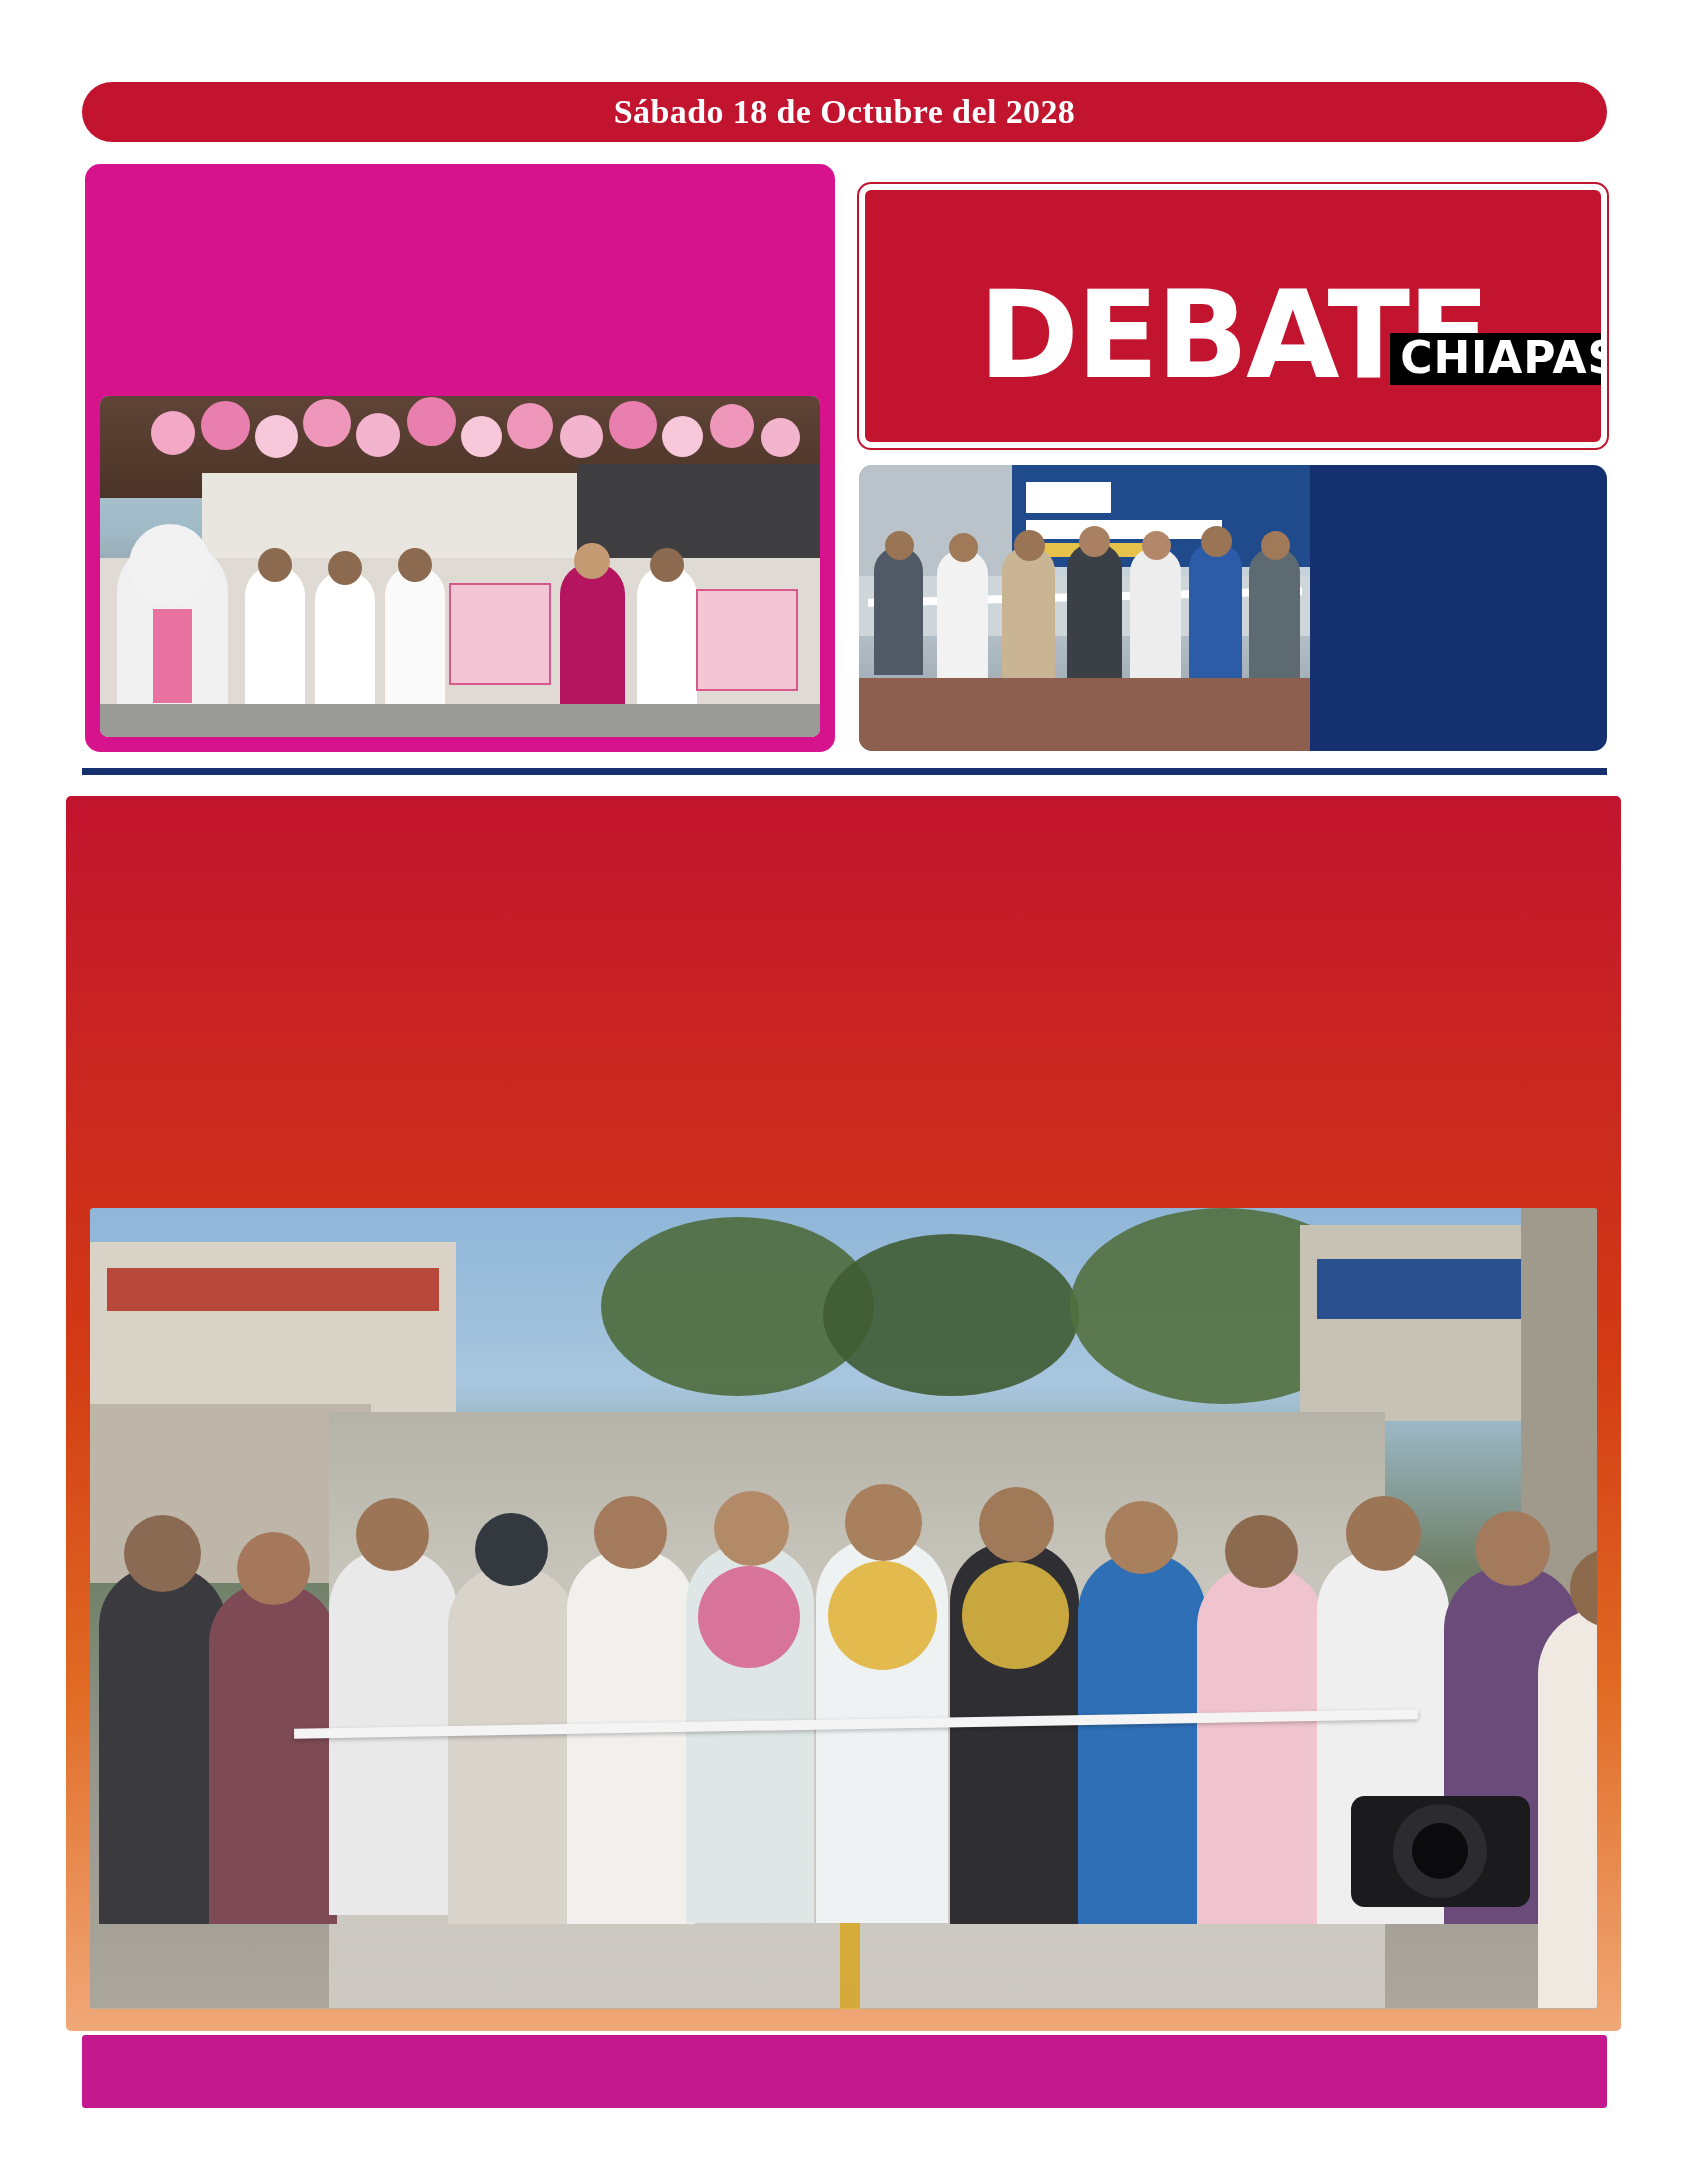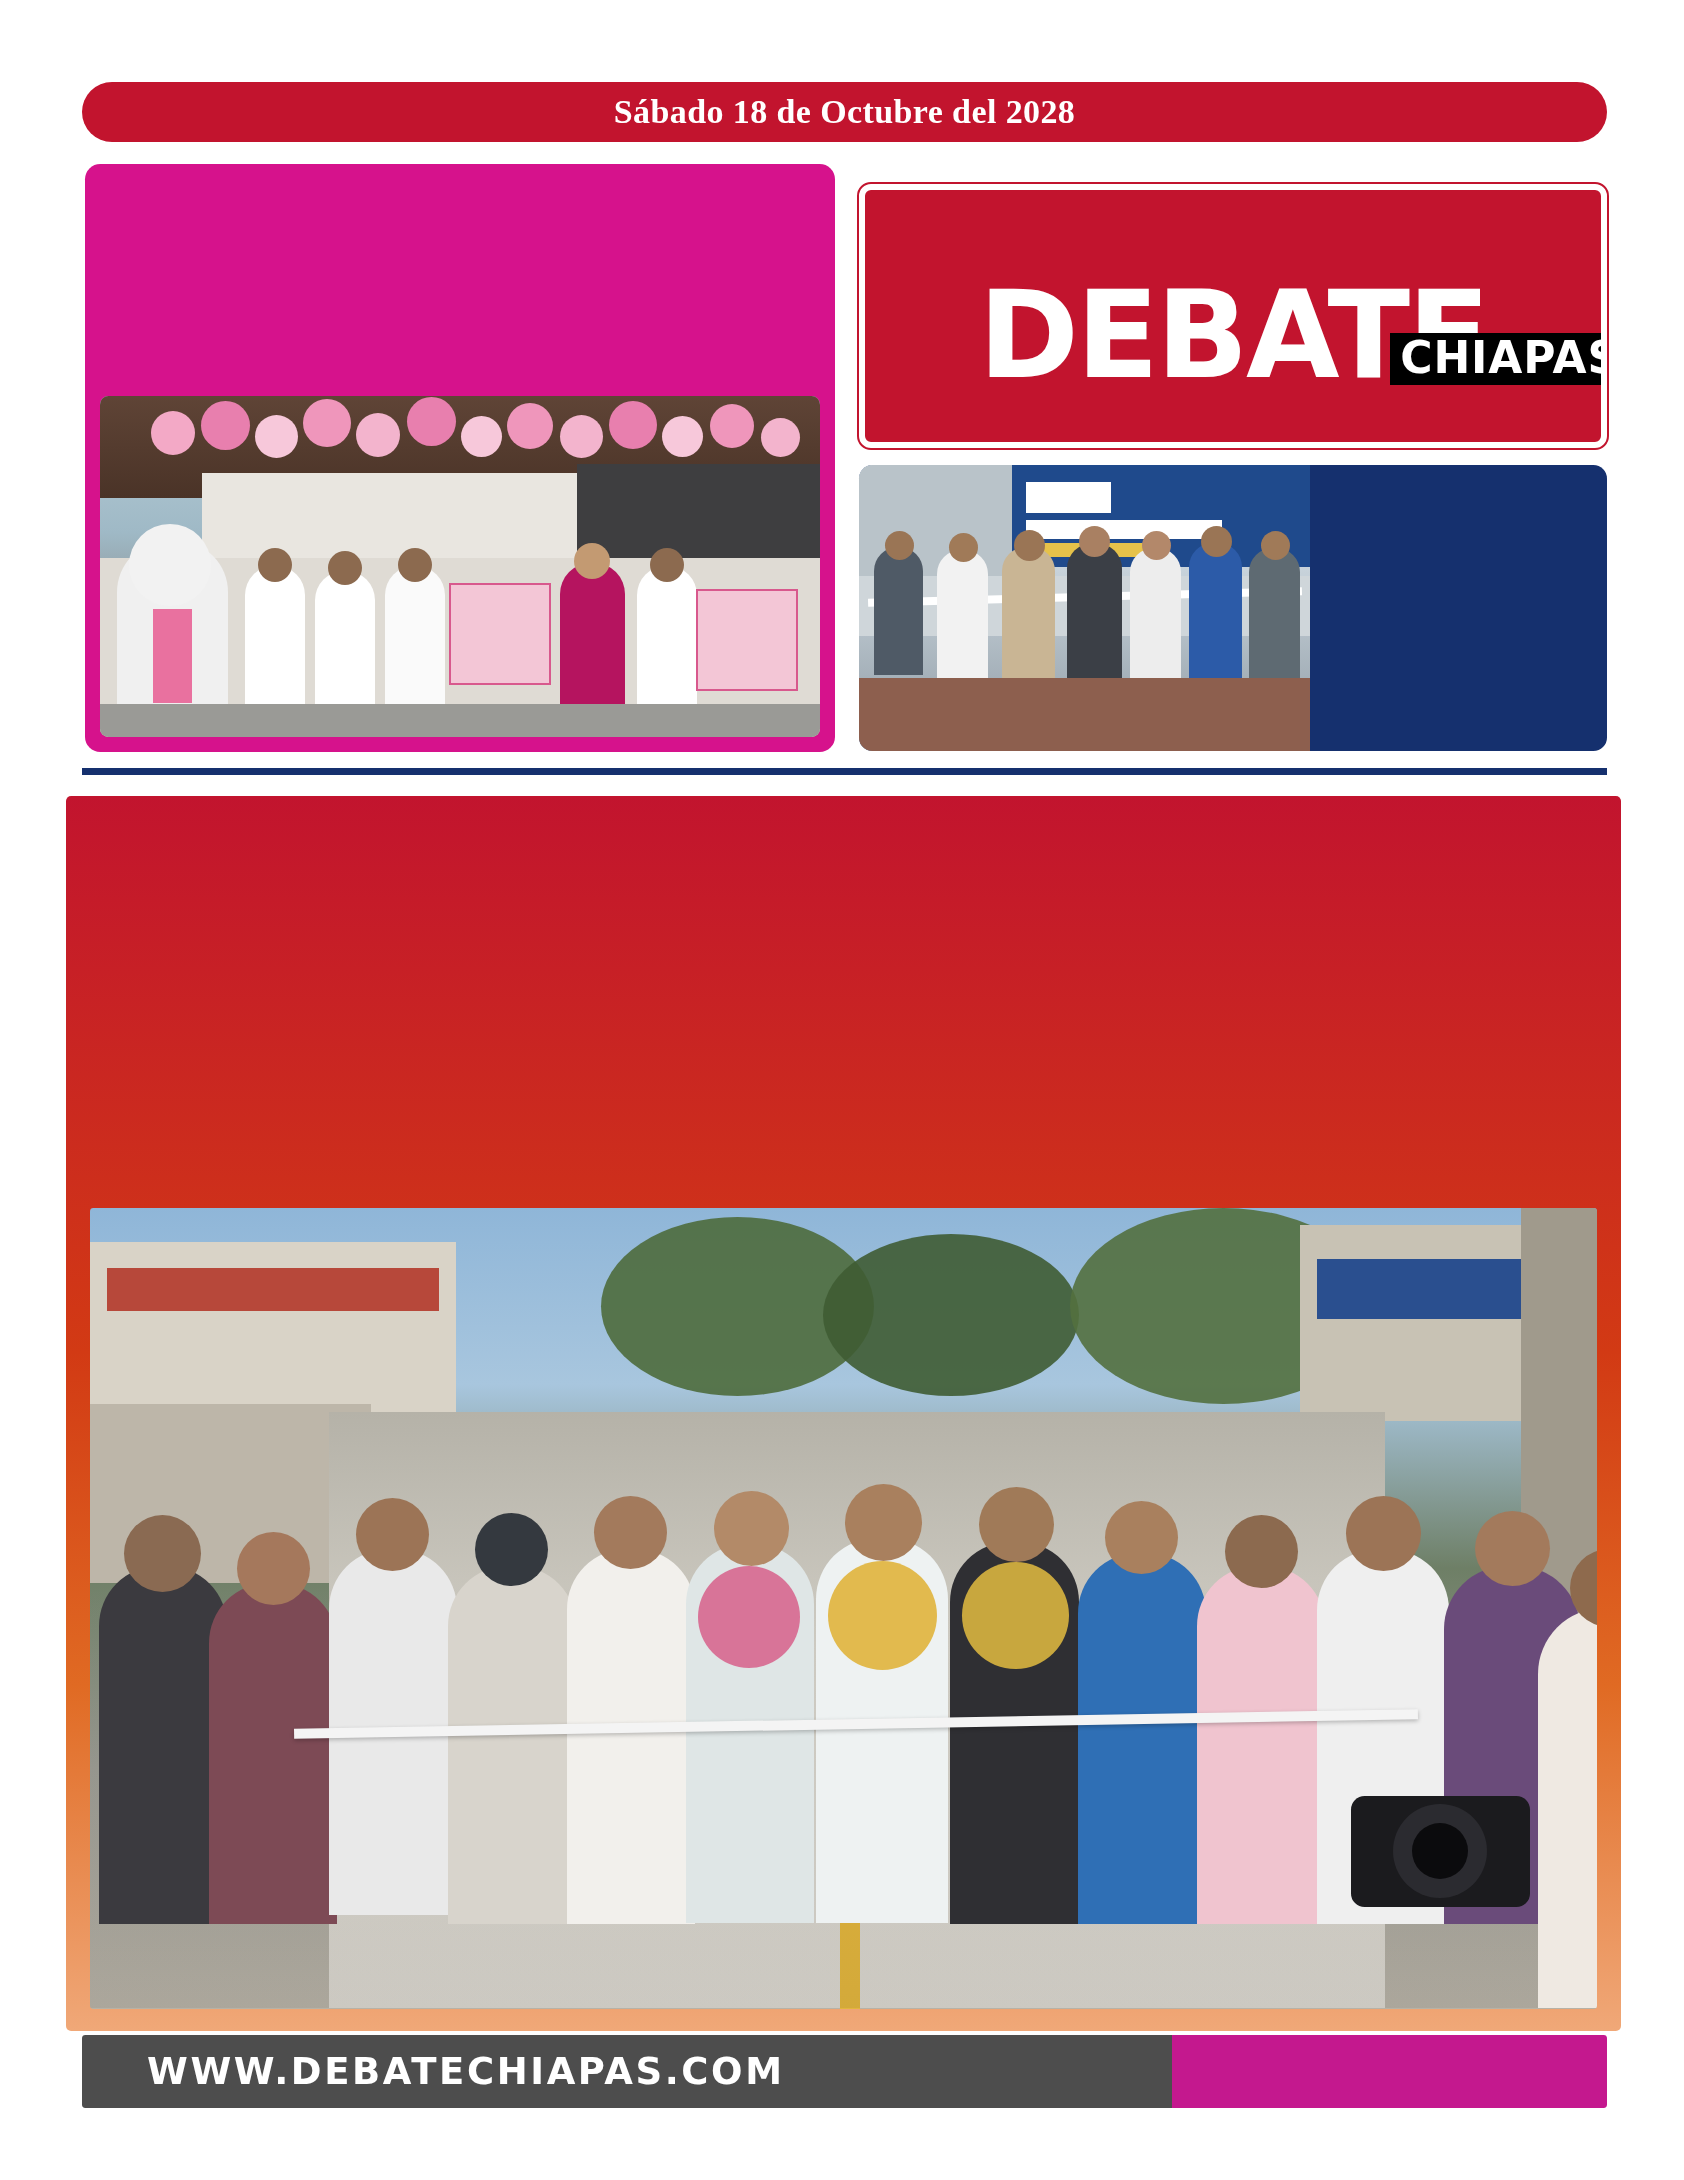--- a/index.html
+++ b/index.html
@@ -391,20 +391,17 @@
         <div class="band" style="left:1261px;top:588px;width:179px;height:111px;background:#1b1b1e;border-radius:13.6px;"></div>
         <div class="blob" style="left:1303px;top:596px;width:94px;height:94px;background:#2b2b30;"></div>
         <div class="blob" style="left:1322px;top:615px;width:56px;height:56px;background:#0b0b0d;"></div>
 
         <div class="band" style="left:204px;top:511px;width:1124px;height:10.2px;background:#f4f4f4;transform:rotate(-1deg);box-shadow:0 1.7px 4.3px rgba(0,0,0,.25);"></div>
       </div>
     </div>
   </div>
 
   <div class="footer">
-    <div class="url-band">
-      <span>WWW.DEBATECHIAPAS.COM</span>
-    </div>
     <div class="magenta-band"></div>
   </div>
 
 </div>
 
 
 </body></html>

